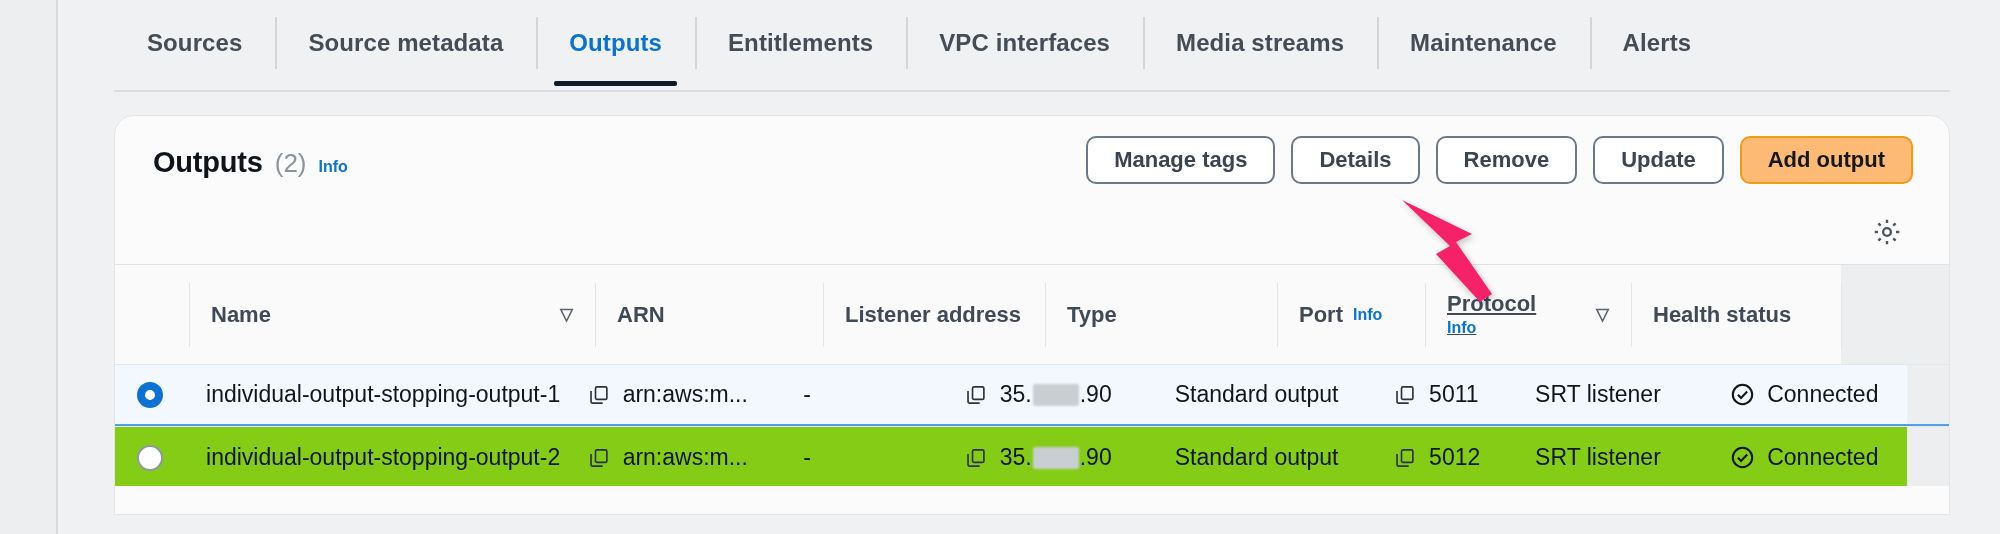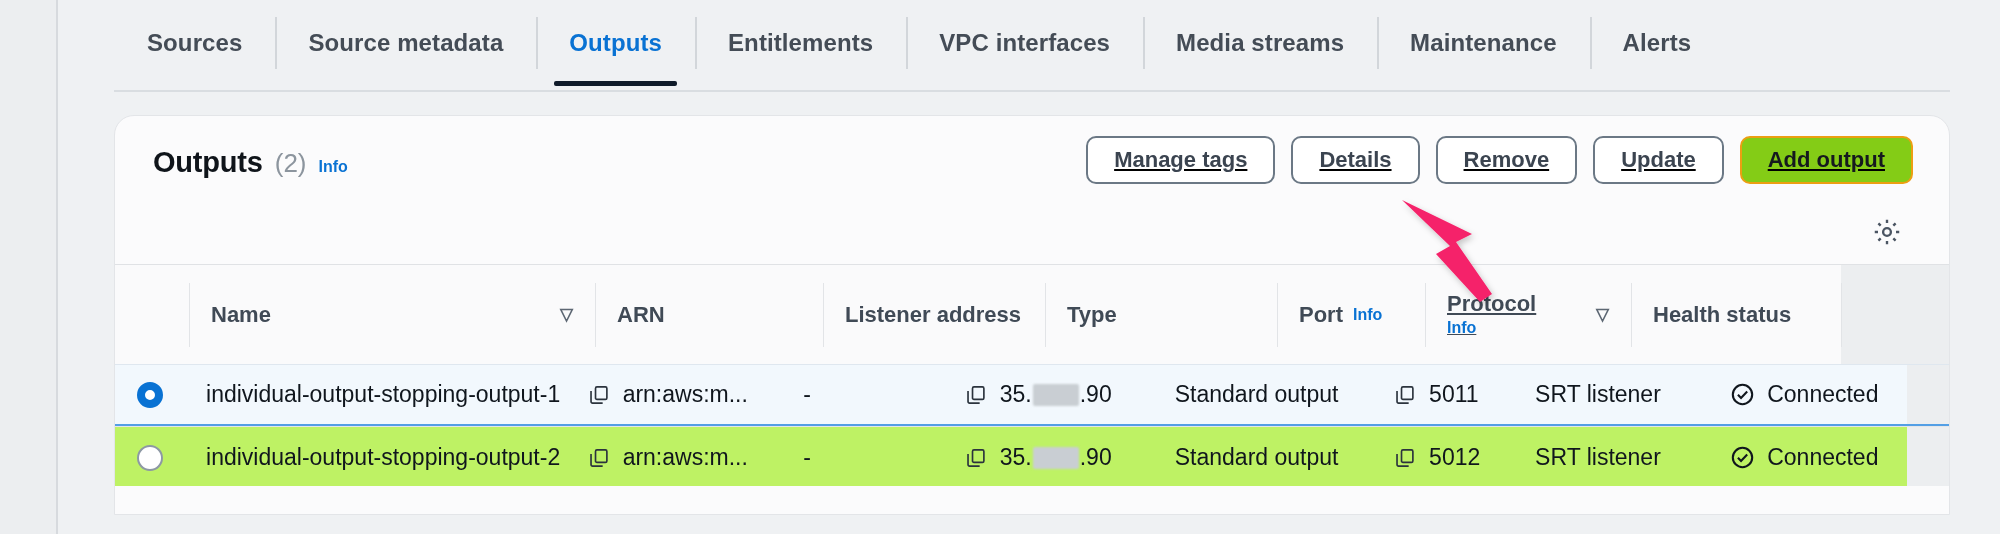--- a/index.html
+++ b/index.html
@@ -123,39 +123,38 @@
     color: #0972d3;
     cursor: pointer;
   }
 
   .action-bar {
     position: absolute;
     right: 36px; top: 20px;
     display: flex;
     align-items: flex-start;
     gap: 16px;
-    text-decoration: underline;
   }
   .btn {
     height: 48px;
     padding: 0 26px;
     display: flex;
     align-items: center;
     justify-content: center;
     font-size: 22px;
     font-weight: bold;
     color: #3b4450;
     background: #ffffff;
     border: 2px solid #6b7885;
     border-radius: 10px;
     cursor: pointer;
     white-space: nowrap;
   }
   .btn-primary {
-    background: #84cc16;
+    background: #fdba74;
     border-color: #ec9e12;
     color: #15191e;
   }
 
   .pref-row {
     position: absolute;
     right: 36px; top: 92px;
     width: 52px; height: 48px;
     display: flex;
     align-items: center;
@@ -178,21 +177,21 @@
     align-items: stretch;
     border-top: 1px solid #e4e6e9;
   }
   .trow.head {
     background: #fafafb;
     height: 100px;
     border-top: 1px solid #e0e2e5;
   }
   .trow.body {
     height: 62px;
-    background: #bef264;
+    background: #84cc16;
   }
   .trow.body.selected {
     background: #f2f8fd;
     border-top: 1px solid #dfe7ef;
     border-bottom: 2px solid #539fe5;
   }
   .cell {
     display: flex;
     align-items: center;
     padding: 0 22px;

